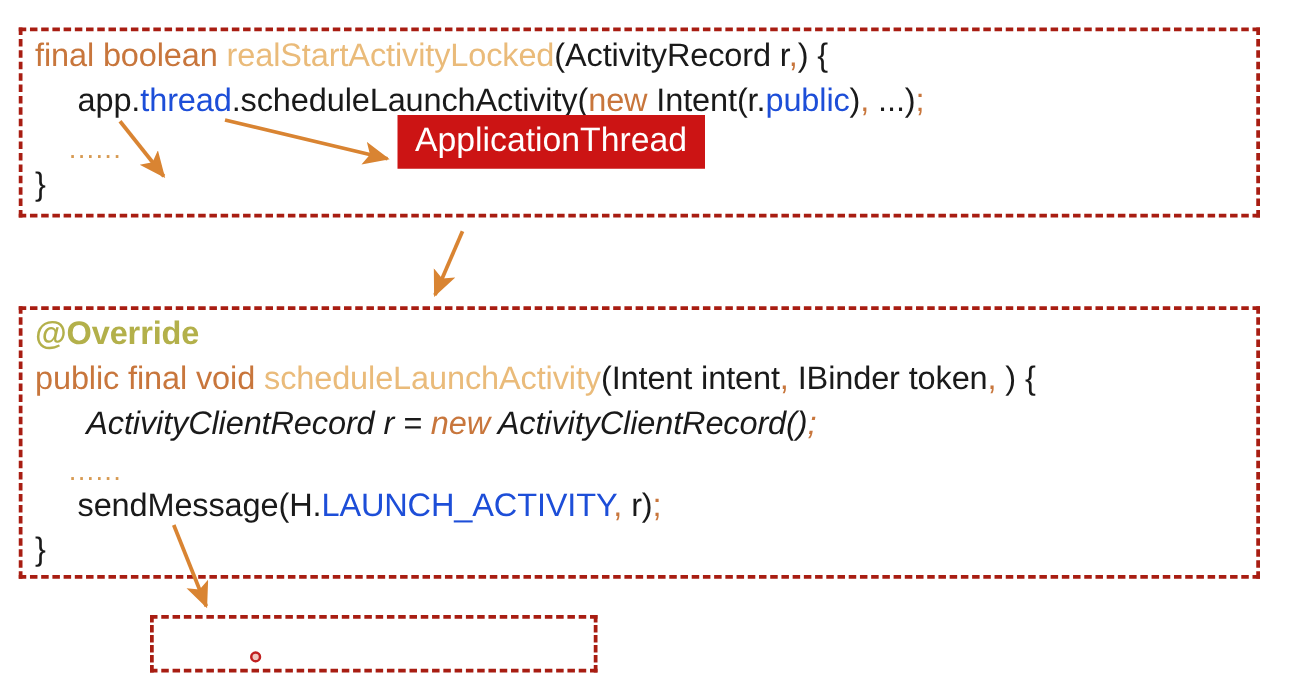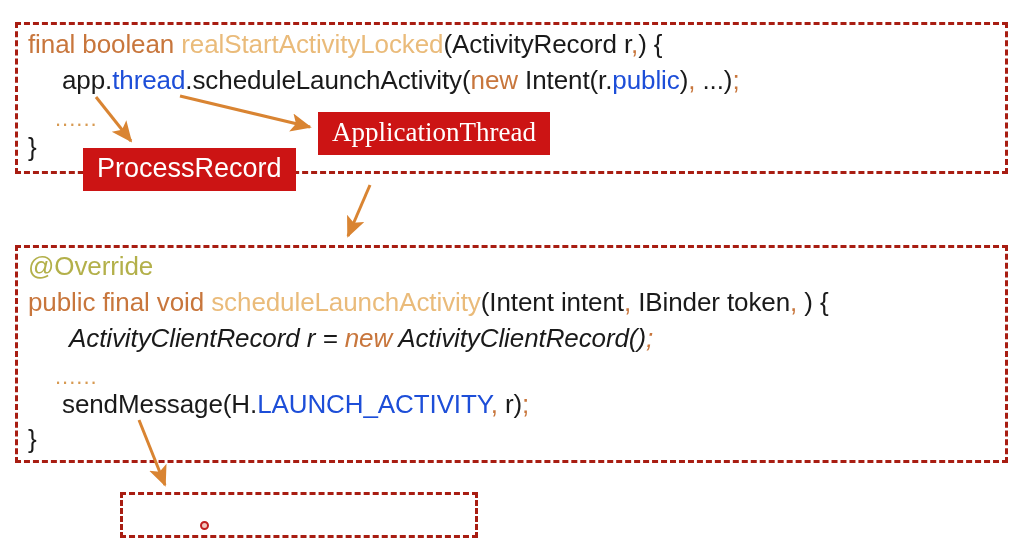--- a/index.html
+++ b/index.html
@@ -80,22 +80,21 @@
     color: #ffffff;
     font-family: "Liberation Sans", sans-serif;
     font-size: 27px;
     line-height: 1;
     padding: 7px 14px 9px 14px;
     white-space: nowrap;
     box-sizing: border-box;
   }
   #badge-application-thread {
     left: 318px;
-    top: 112px;
-    font-family: Liberation Serif, serif;
+    top: 92px;
   }
   #badge-process-record {
     left: 83px;
     top: 148px;
   }
 
   
   #arrow-layer {
     position: absolute;
     left: 0; top: 0;
@@ -128,25 +127,24 @@
   <div class="code-line" style="left:28px; top:29px;"><span class="kw">final</span><span class="plain"> </span><span class="kw">boolean</span><span class="plain"> </span><span class="mname">realStartActivityLocked</span><span class="plain">(ActivityRecord r</span><span class="punct">,</span><span class="plain">) {</span></div>
 
   <div class="code-line" style="left:62px; top:65px;"><span class="plain">app.</span><span class="fld">thread</span><span class="plain">.scheduleLaunchActivity(</span><span class="kw">new</span><span class="plain"> Intent(r.</span><span class="fld">public</span><span class="plain">)</span><span class="punct">,</span><span class="plain"> ...)</span><span class="punct">;</span></div>
 
   <div class="code-line dots" style="left:55px; top:104px;">......</div>
 
   <div class="code-line" style="left:28px; top:132px;">}</div>
 
   <div class="badge" id="badge-application-thread">ApplicationThread</div>
 
-  <div class="badge" id="badge-process-record">ProcessRecord</div>
 
   <div class="code-block" id="block-lower"></div>
 
-  <div class="code-line anno" style="left:28px; top:251px;">@Override</div>
+  <div class="code-line anno" style="left:28px; top:251px;font-weight:bold;">@Override</div>
 
   <div class="code-line" style="left:28px; top:287px;"><span class="kw">public</span><span class="plain"> </span><span class="kw">final</span><span class="plain"> </span><span class="kw">void</span><span class="plain"> </span><span class="mname">scheduleLaunchActivity</span><span class="plain">(Intent intent</span><span class="punct">,</span><span class="plain"> IBinder token</span><span class="punct">,</span><span class="plain"> ) {</span></div>
 
   <div class="code-line" style="left:69px; top:323px;font-style:italic;"><span class="plain">ActivityClientRecord r = </span><span class="kw">new</span><span class="plain"> ActivityClientRecord()</span><span class="punct">;</span></div>
 
   <div class="code-line dots" style="left:55px; top:362px;">......</div>
 
   <div class="code-line" style="left:62px; top:389px;text-align:center;"><span class="plain">sendMessage(H.</span><span class="fld">LAUNCH_ACTIVITY</span><span class="punct">,</span><span class="plain"> r)</span><span class="punct">;</span></div>
 
   <div class="code-line" style="left:28px; top:424px;">}</div>

